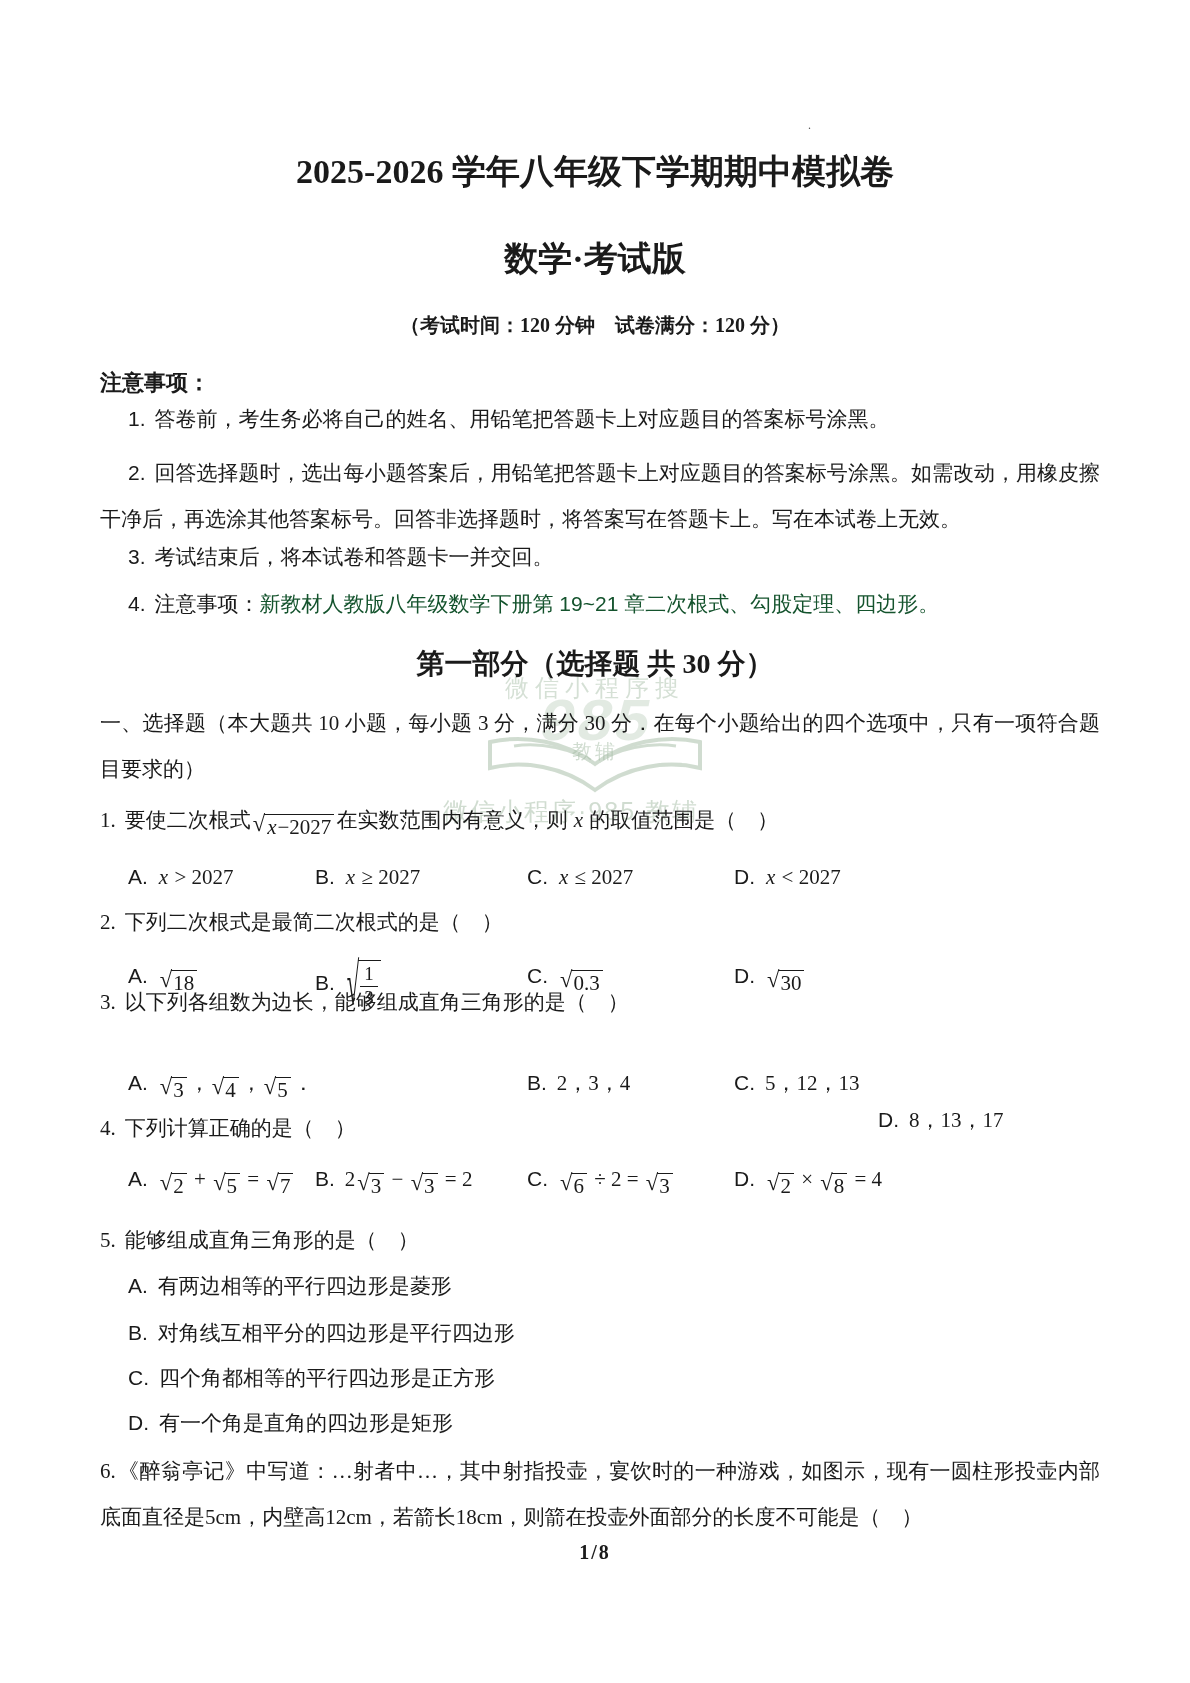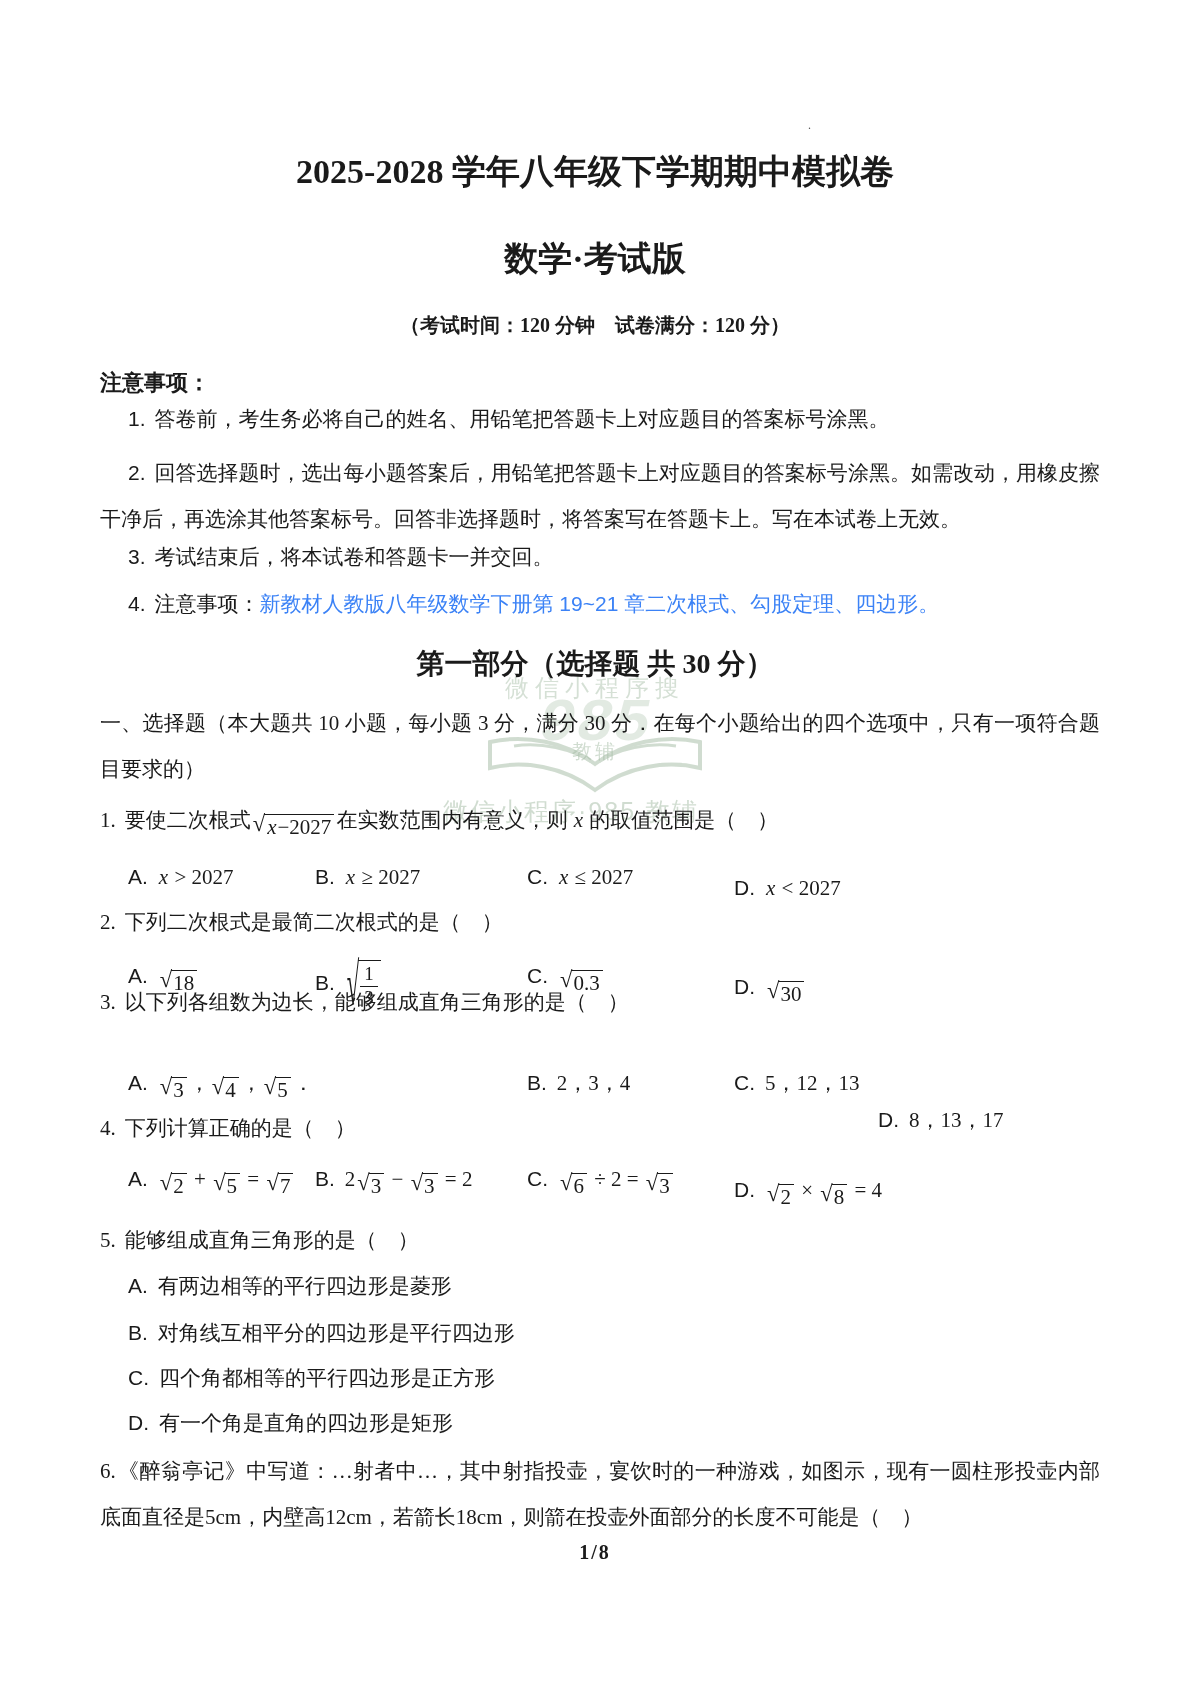--- a/index.html
+++ b/index.html
@@ -20,34 +20,34 @@
   .title{top:150px;font-size:34px;font-weight:bold;line-height:44px;}
   .subtitle{top:237px;font-size:34px;font-weight:bold;line-height:44px;}
   .examinfo{top:310px;font-size:20px;line-height:30px;font-weight:bold;}
 
   .notes-h{top:360px;font-weight:bold;font-size:22px;line-height:46px;}
   .n1{top:403px;}
   .n2{top:450px;}
   .n3{top:541px;}
   .n4{top:588px;}
   .note .no{margin-left:28px;margin-right:9px;}
-  .red{color:#3b82f6;}
+  .red{color:#14532d;}
 
   .sec-head{top:644px;font-size:28px;font-weight:bold;line-height:40px;}
   .intro{top:700px;}
 
   .stem .no{margin-right:9px;}
   .stem.tightno .no{margin-right:2px;}
   .q1s{top:805px;} .q2s{top:907px;} .q3s{top:987px;} .q4s{top:1113px;} .q5s{top:1225px;}
   .q6s{top:1448px;}
 
   .opts{height:34px;}
   .opt{position:absolute;white-space:nowrap;}
   .olab{font-family:"Liberation Sans","DejaVu Sans",sans-serif;font-weight:500;margin-right:10px;}
-  .pA{left:28px;} .pB{left:215px;} .pC{left:427px;} .pD{left:634px;margin-top:11px;}
+  .pA{left:28px;} .pB{left:215px;} .pC{left:427px;} .pD{left:634px;}
   .q3B{left:427px;} .q3C{left:634px;} .q3D{left:778px;margin-top:37px;}
   .q1o{top:861px;} .q2o{top:960px;} .q3o{top:1067px;} .q4o{top:1163px;}
   .q5oA{top:1270px;} .q5oB{top:1317px;} .q5oC{top:1362px;text-align:right;} .q5oD{top:1407px;}
 
   .footer{top:1537px;font-size:20px;font-weight:bold;line-height:30px;letter-spacing:2px;}
 
   
   .vx{font-style:italic;font-family:"Liberation Serif",serif;padding:0 1px;}
   .sq{display:inline-flex;align-items:flex-start;vertical-align:-0.18em;margin:0 2px;}
   .sq .r{line-height:0.92;font-size:1.08em;margin-right:-1px;}
@@ -84,21 +84,21 @@
       <path d="M117 36 C94 20 62 14 36 18" stroke="#a3bba3" stroke-width="3" fill="none"></path>
       <path d="M117 36 C140 20 172 14 198 18" stroke="#a3bba3" stroke-width="3" fill="none"></path>
     </svg>
     <div class="wm-l2">微信小程序·985 教辅</div>
   </div>
 
   <span class="stray">.</span>
 
   <div class="content">
 
-    <div class="row center title">2025-2028 学年八年级下学期期中模拟卷</div>
+    <div class="row center title">2025-2026 学年八年级下学期期中模拟卷</div>
     <div class="row center subtitle">数学·考试版</div>
     <div class="row center examinfo">（考试时间：120 分钟　试卷满分：120 分）</div>
 
     <div class="row notes-h sans">注意事项：</div>
 
     <div class="row note n1 sans">
       <span class="no">1.</span><span>答卷前，考生务必将自己的姓名、用铅笔把答题卡上对应题目的答案标号涂黑。</span>
     </div>
 
     <div class="row note para n2 sans">

